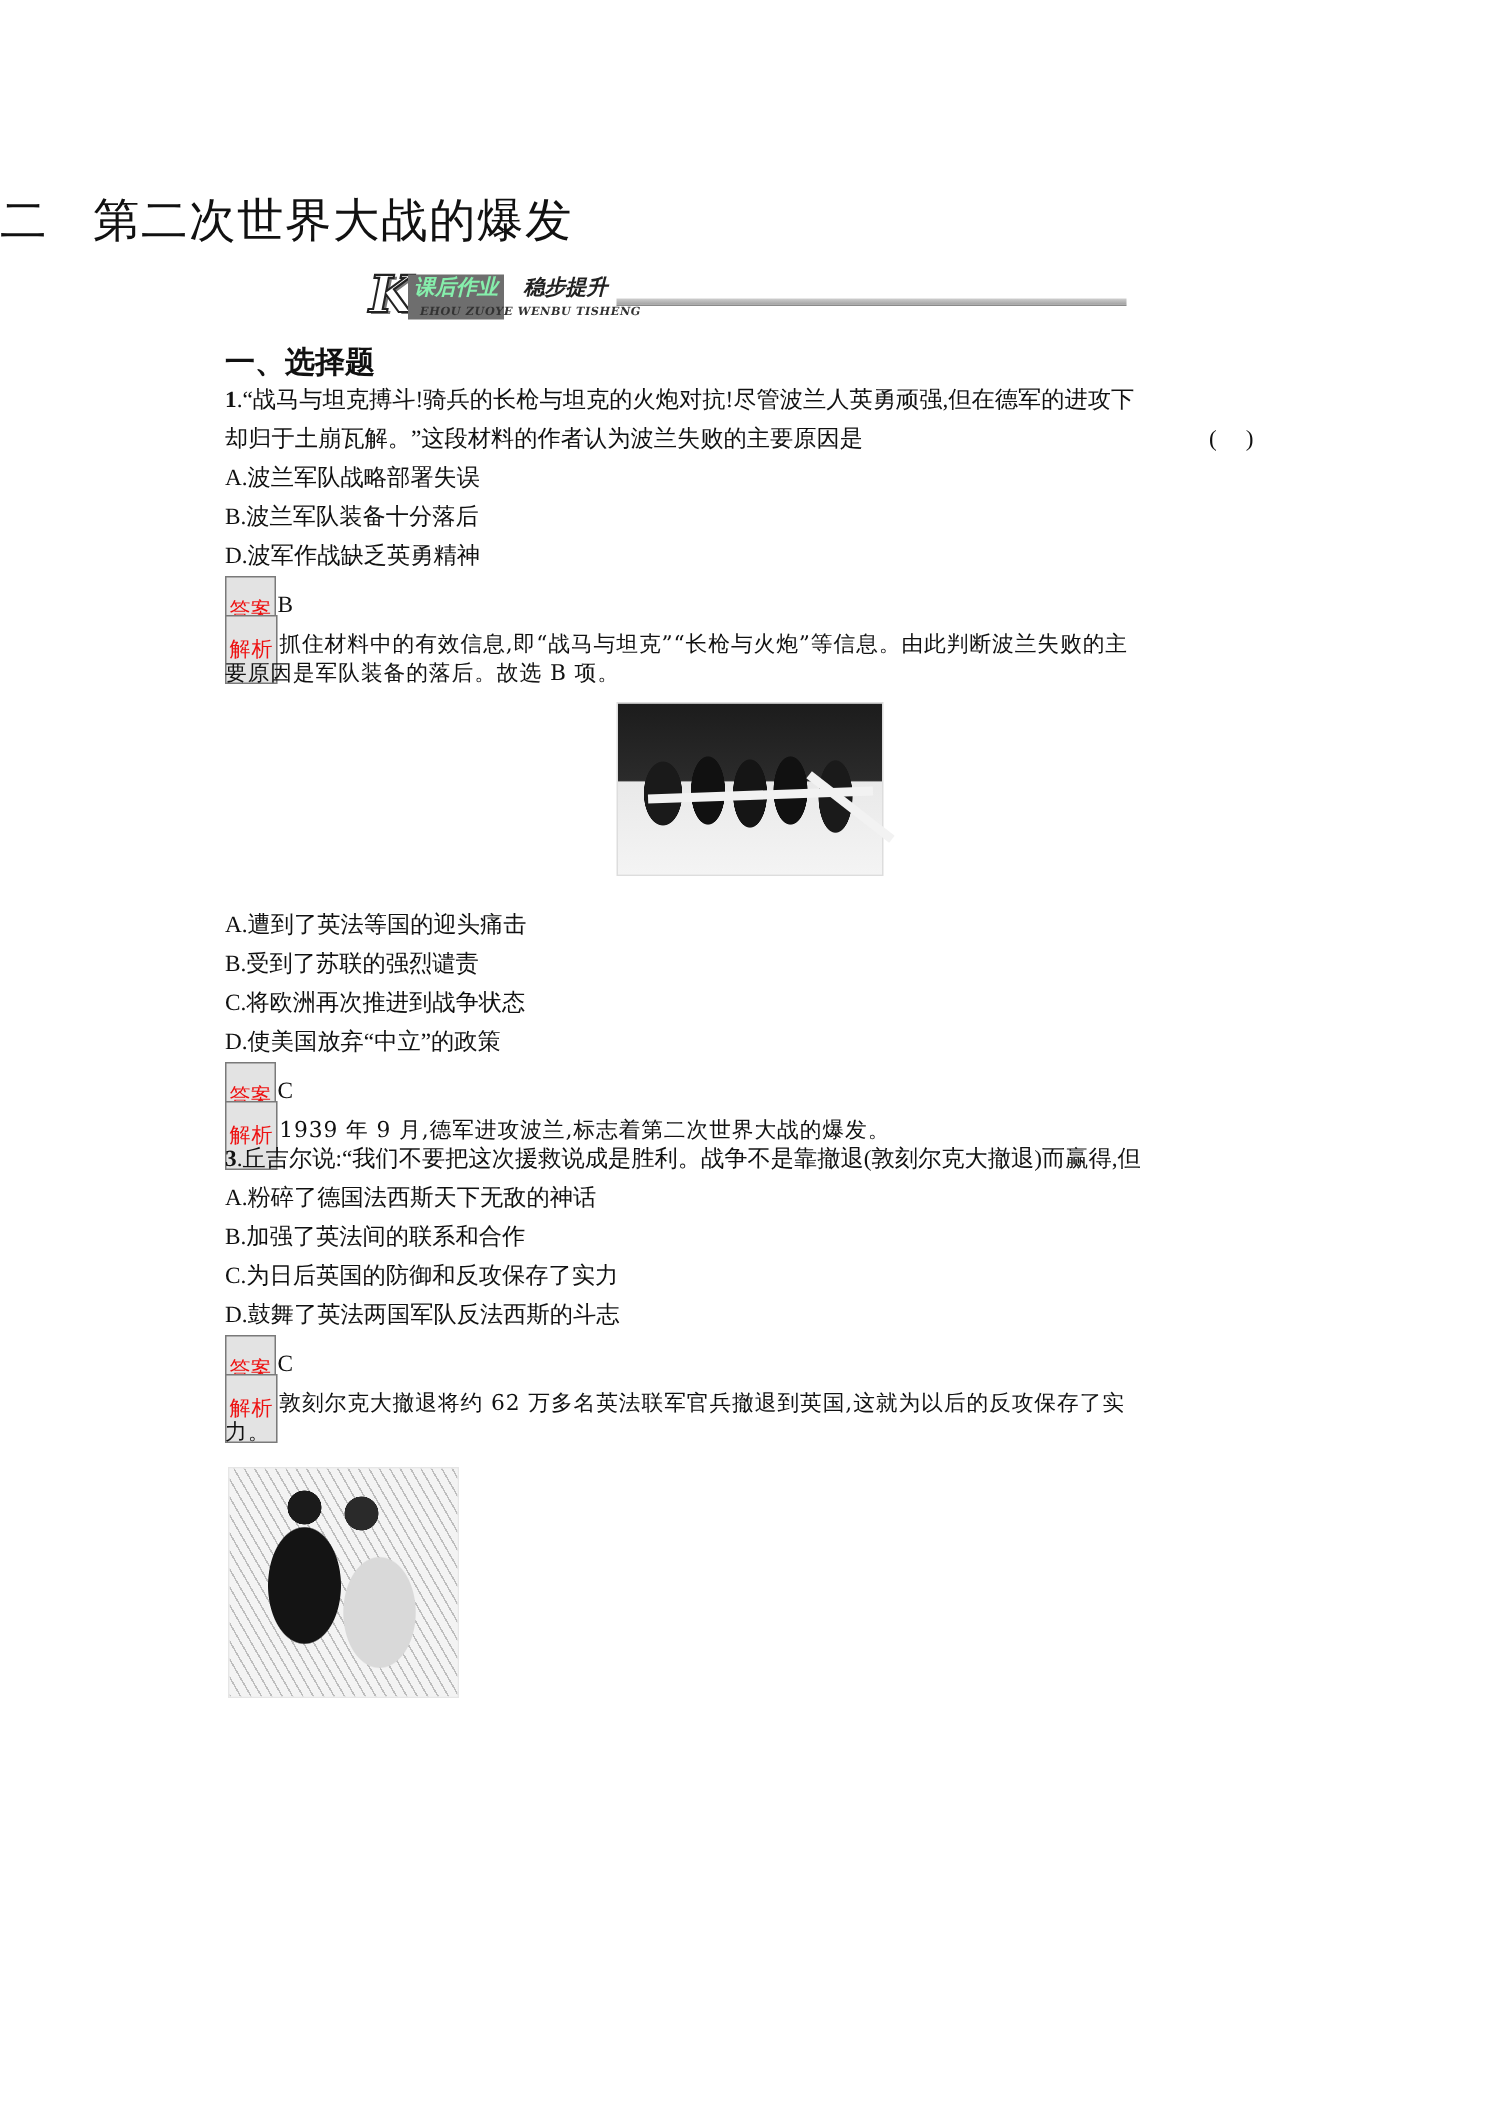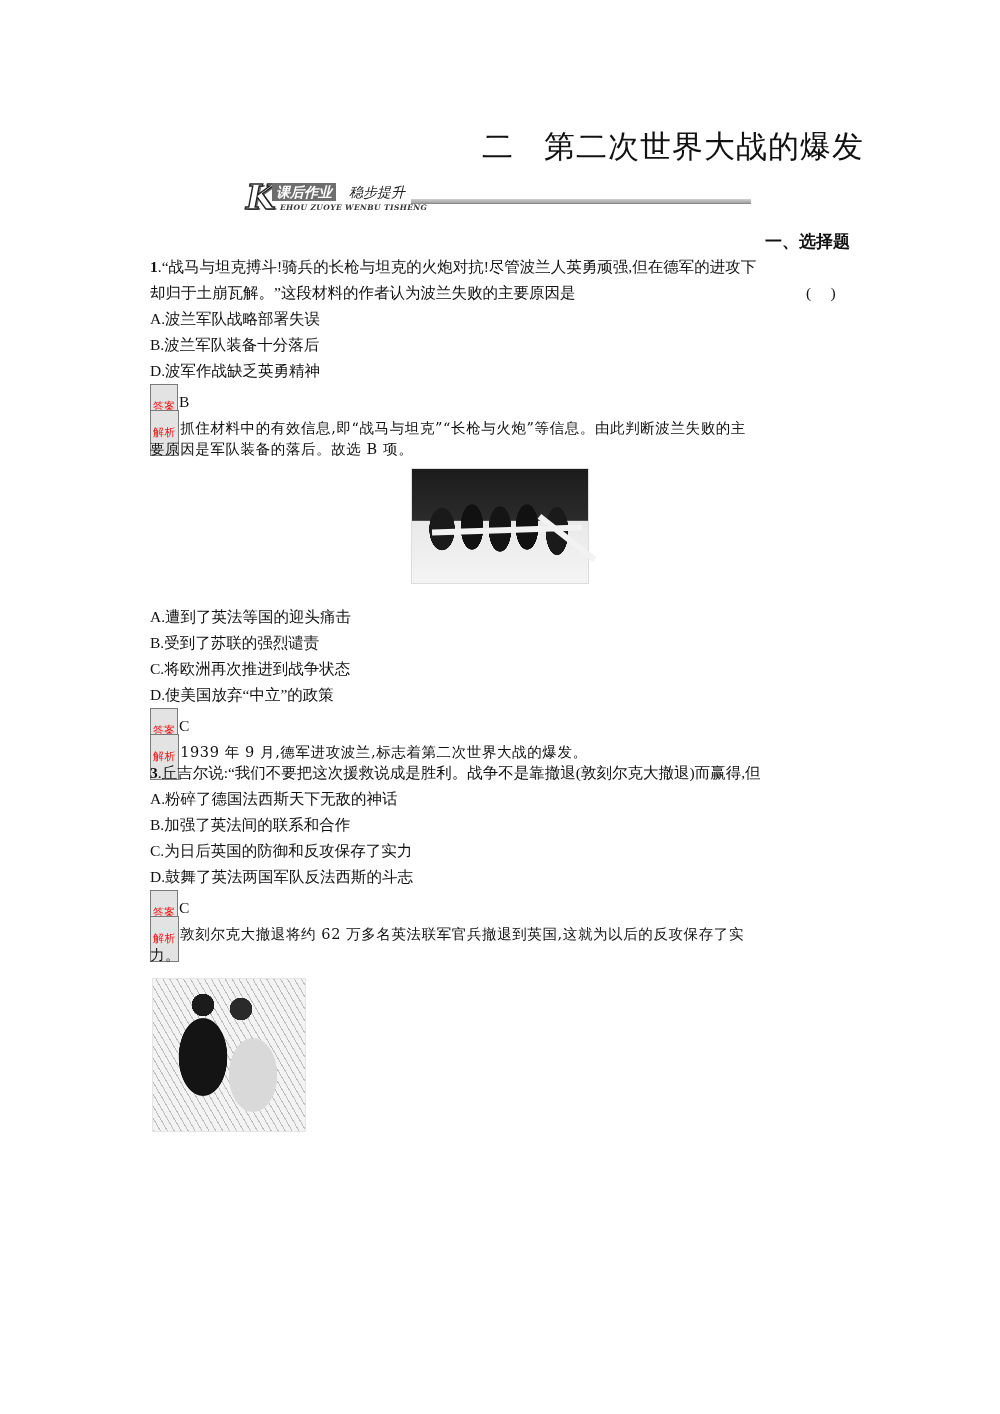--- a/index.html
+++ b/index.html
@@ -13,21 +13,21 @@
       position: relative;
       overflow: hidden;
       font-family: "DejaVu Serif", "Liberation Serif", serif;
       color: #111;
     }
     .page-title {
       position: absolute;
       left: 0;
       width: 864px;
       top: 126px;
-      text-align: right;
+      text-align: left;
       font-family: "DejaVu Sans", "Liberation Sans", sans-serif;
       font-size: 31px;
       letter-spacing: 1px;
       color: #111;
     }
     .page-title .num { margin-right: 30px; }
 
     
     .banner {
       position: absolute;
@@ -44,37 +44,37 @@
       font-weight: bold;
       font-size: 34px;
       line-height: 34px;
       color: #fff;
       -webkit-text-stroke: 1.4px #222;
       text-shadow: 2px 1px 0 #777;
     }
     .banner .tag-main {
       position: absolute;
       left: 26px; top: 3px;
-      height: 18px;
+      height: 30px;
       padding: 0 4px;
       background: #6e6e6e;
-      color: #ffffff;
+      color: #86efac;
       font-family: "DejaVu Sans", sans-serif;
       font-style: italic;
       font-weight: bold;
       font-size: 14px;
       line-height: 18px;
       letter-spacing: 0px;
     }
     .banner .tag-sub {
       position: absolute;
       left: 103px; top: 3px;
       font-family: "DejaVu Sans", sans-serif;
       font-style: italic;
-      font-weight: normal;
+      font-weight: bold;
       font-size: 14px;
       line-height: 18px;
       color: #222;
     }
     .banner .pinyin {
       position: absolute;
       left: 34px; top: 23px;
       font-family: "DejaVu Serif", serif;
       font-style: italic;
       font-weight: bold;
@@ -95,23 +95,22 @@
       position: absolute;
       left: 150px;
       top: 228px;
       width: 700px;
       font-size: 15.5px;
       line-height: 26px;
     }
     .section-heading {
       font-family: "DejaVu Sans", "Liberation Sans", sans-serif;
       font-weight: bold;
-      font-size: 17px;
+      font-size: 20px;
       height: 26px;
-      text-align: right;
     }
     .line {
       height: 26px;
       white-space: nowrap;
       font-family: "Liberation Serif", "DejaVu Serif", serif;
     }
     .stem { font-family: "Liberation Serif", "DejaVu Serif", serif; }
     .qnum { font-weight: bold; }
     .paren {
       float: right;
@@ -125,21 +124,21 @@
     .badge {
       display: inline-block;
       height: 20px;
       line-height: 20px;
       padding: 12px 2px;
       margin-right: 1px;
       background: #e3e3e3;
       border: 1px solid #7a7a7a;
       color: #ee1111;
       font-family: "DejaVu Sans", "Liberation Sans", sans-serif;
-      font-size: 11px;
+      font-size: 14px;
       vertical-align: -3px;
     }
     .answer-value {
       font-family: "Liberation Serif", "DejaVu Serif", serif;
     }
     .analysis {
       font-family: "DejaVu Serif", "Liberation Serif", serif;
       font-size: 14.5px;
       letter-spacing: 0.6px;
     }

